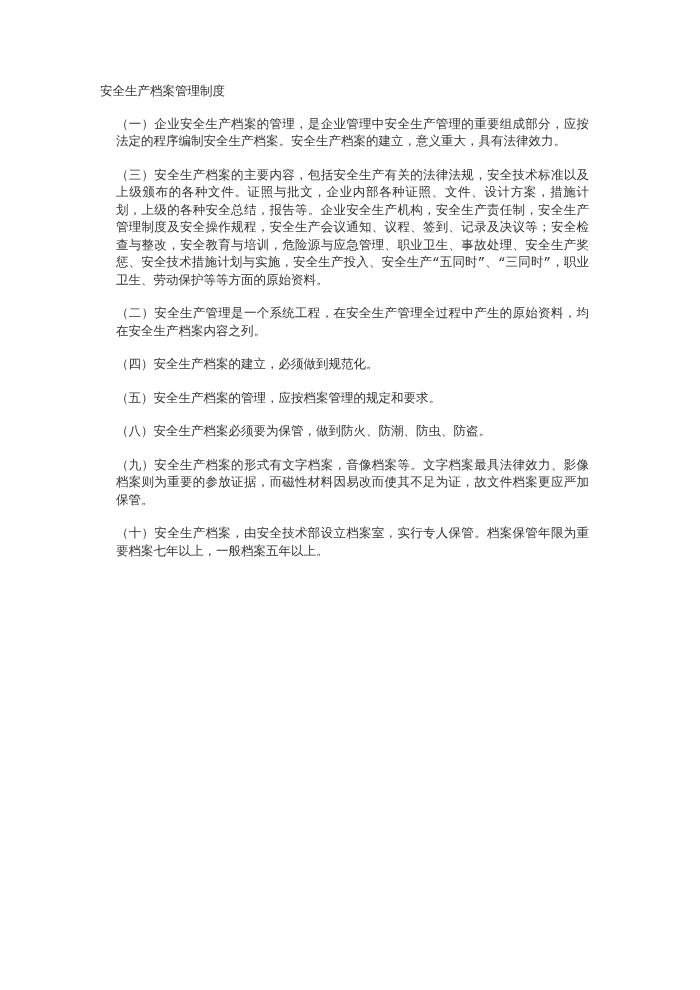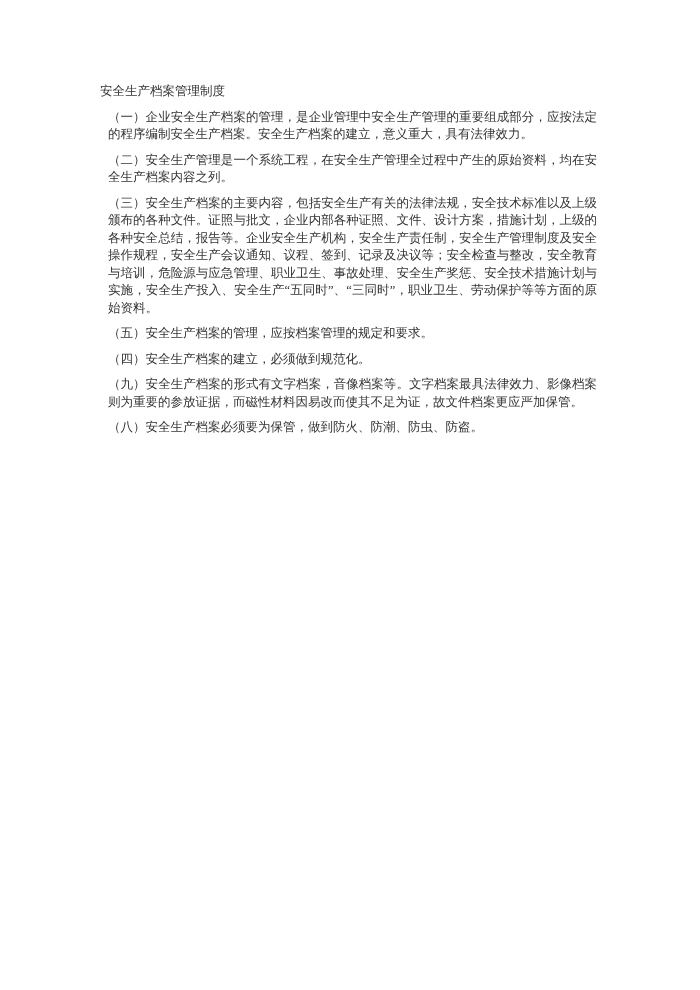--- a/index.html
+++ b/index.html
@@ -27,32 +27,34 @@
     color: #333333;
   }
   .doc-title {
     margin: 0;
     font-weight: normal;
     font-size: 12.5px;
     line-height: 17.5px;
     text-align: left;
   }
   .doc-para {
-    margin: 8px;
+    margin: 16px;
     text-align: justify;
     word-break: break-all;
+    font-family: Liberation Mono, monospace;
   }
 </style>
 </head>
 <body>
 
 <div class="doc-page">
   <div class="doc-text">
     <h1 class="doc-title">安全生产档案管理制度</h1>
     <p class="doc-para">（一）企业安全生产档案的管理，是企业管理中安全生产管理的重要组成部分，应按法定的程序编制安全生产档案。安全生产档案的建立，意义重大，具有法律效力。</p>
+    <p class="doc-para">（三）安全生产档案的主要内容，包括安全生产有关的法律法规，安全技术标准以及上级颁布的各种文件。证照与批文，企业内部各种证照、文件、设计方案，措施计划，上级的各种安全总结，报告等。企业安全生产机构，安全生产责任制，安全生产管理制度及安全操作规程，安全生产会议通知、议程、签到、记录及决议等；安全检查与整改，安全教育与培训，危险源与应急管理、职业卫生、事故处理、安全生产奖惩、安全技术措施计划与实施，安全生产投入、安全生产“五同时”、“三同时”，职业卫生、劳动保护等等方面的原始资料。</p>
     <p class="doc-para">（二）安全生产管理是一个系统工程，在安全生产管理全过程中产生的原始资料，均在安全生产档案内容之列。</p>
-    <p class="doc-para">（三）安全生产档案的主要内容，包括安全生产有关的法律法规，安全技术标准以及上级颁布的各种文件。证照与批文，企业内部各种证照、文件、设计方案，措施计划，上级的各种安全总结，报告等。企业安全生产机构，安全生产责任制，安全生产管理制度及安全操作规程，安全生产会议通知、议程、签到、记录及决议等；安全检查与整改，安全教育与培训，危险源与应急管理、职业卫生、事故处理、安全生产奖惩、安全技术措施计划与实施，安全生产投入、安全生产“五同时”、“三同时”，职业卫生、劳动保护等等方面的原始资料。</p>
+    <p class="doc-para">（四）安全生产档案的建立，必须做到规范化。</p>
     <p class="doc-para">（五）安全生产档案的管理，应按档案管理的规定和要求。</p>
-    <p class="doc-para">（四）安全生产档案的建立，必须做到规范化。</p>
+    <p class="doc-para">（八）安全生产档案必须要为保管，做到防火、防潮、防虫、防盗。</p>
     <p class="doc-para">（九）安全生产档案的形式有文字档案，音像档案等。文字档案最具法律效力、影像档案则为重要的参放证据，而磁性材料因易改而使其不足为证，故文件档案更应严加保管。</p>
-    <p class="doc-para">（八）安全生产档案必须要为保管，做到防火、防潮、防虫、防盗。</p>
+    <p class="doc-para">（十）安全生产档案，由安全技术部设立档案室，实行专人保管。档案保管年限为重要档案七年以上，一般档案五年以上。</p>
   </div>
 </div>
 
 </body></html>

